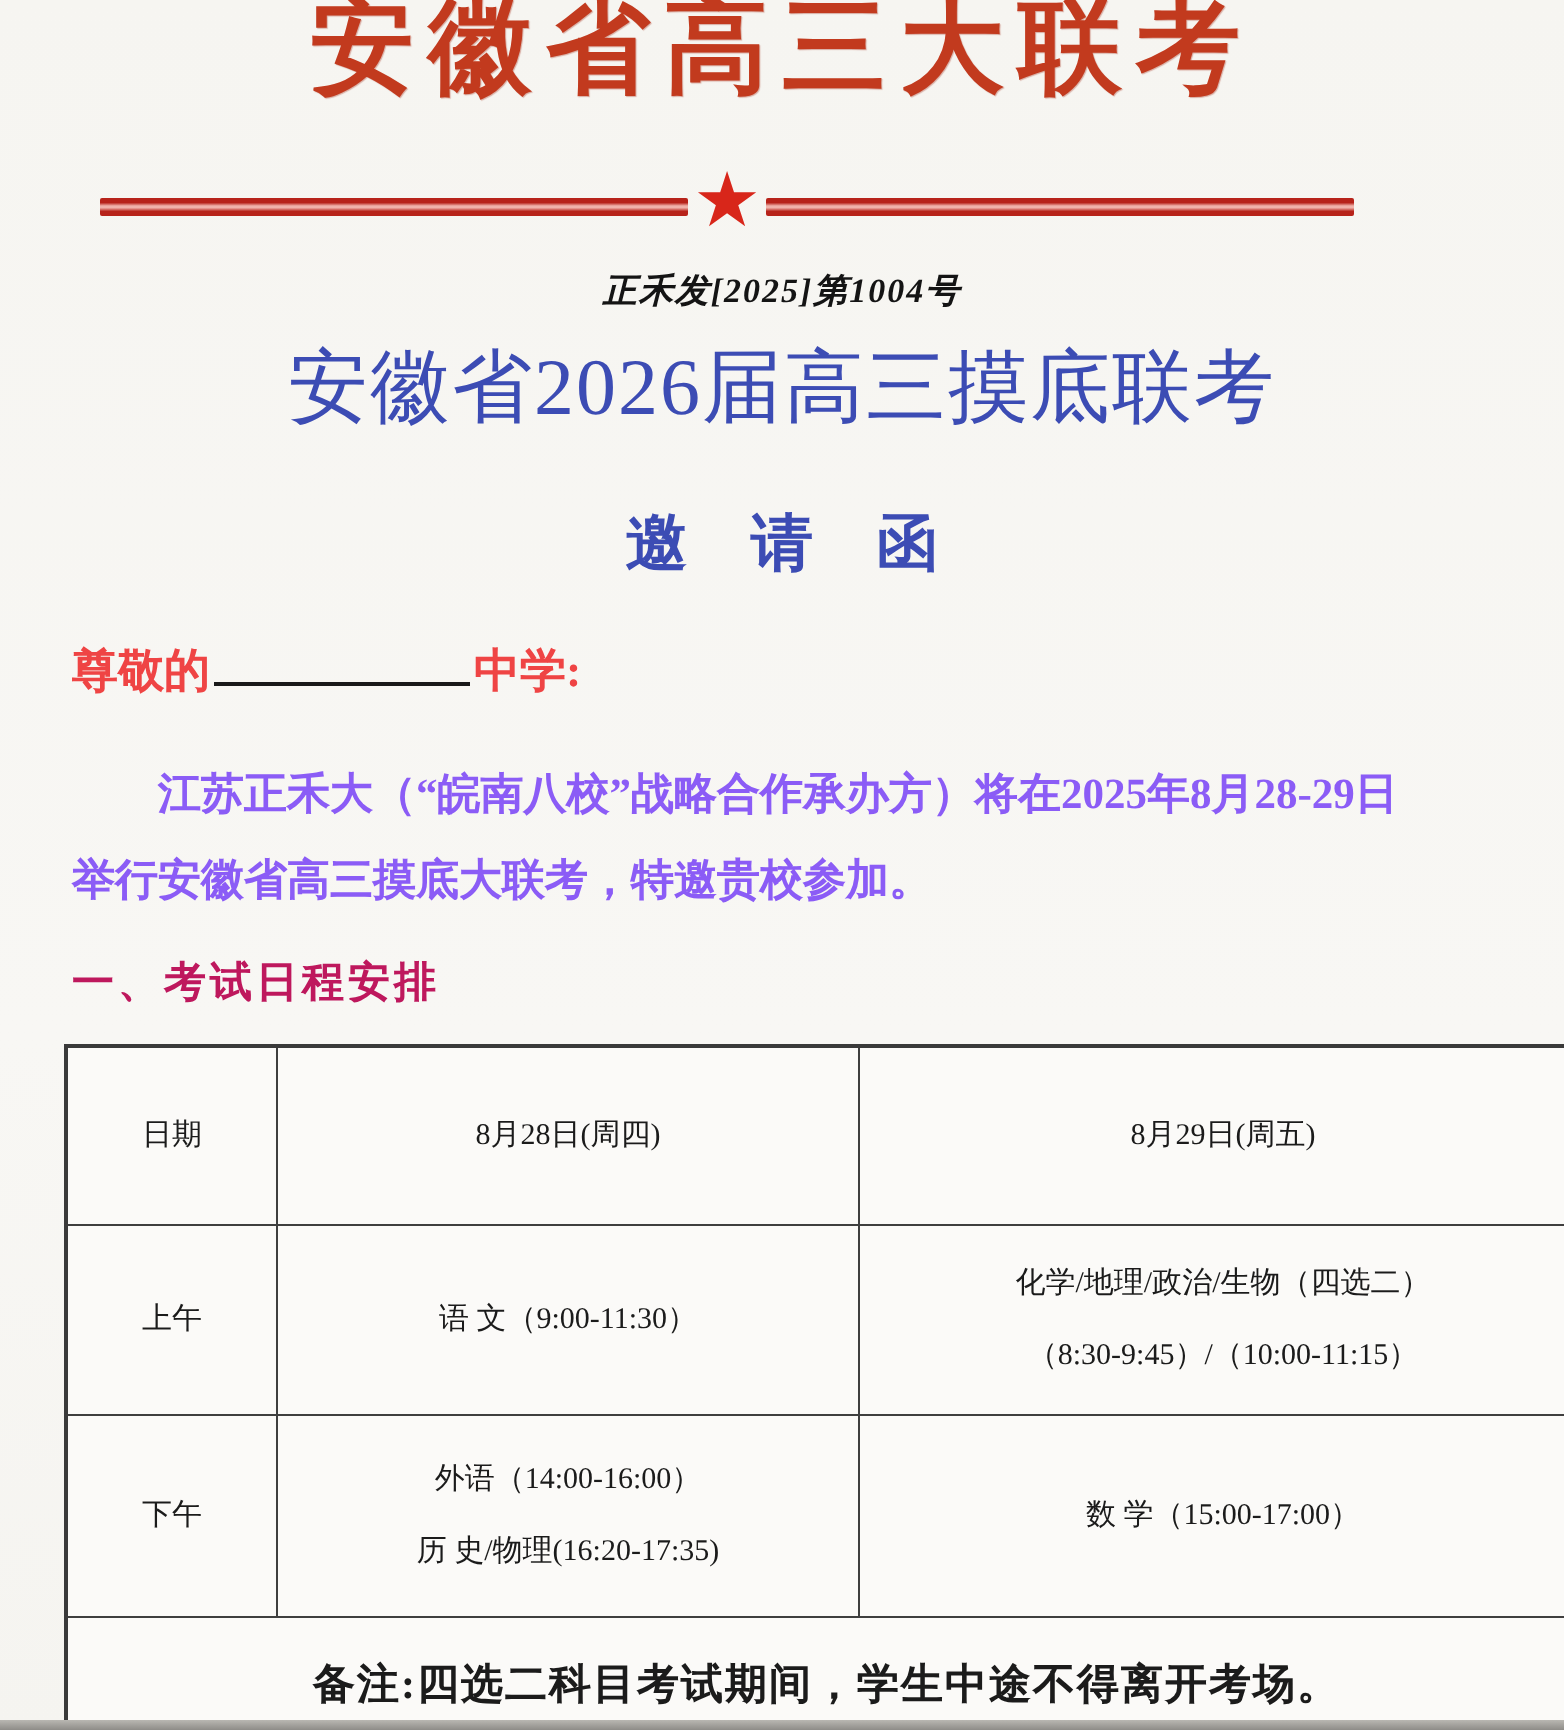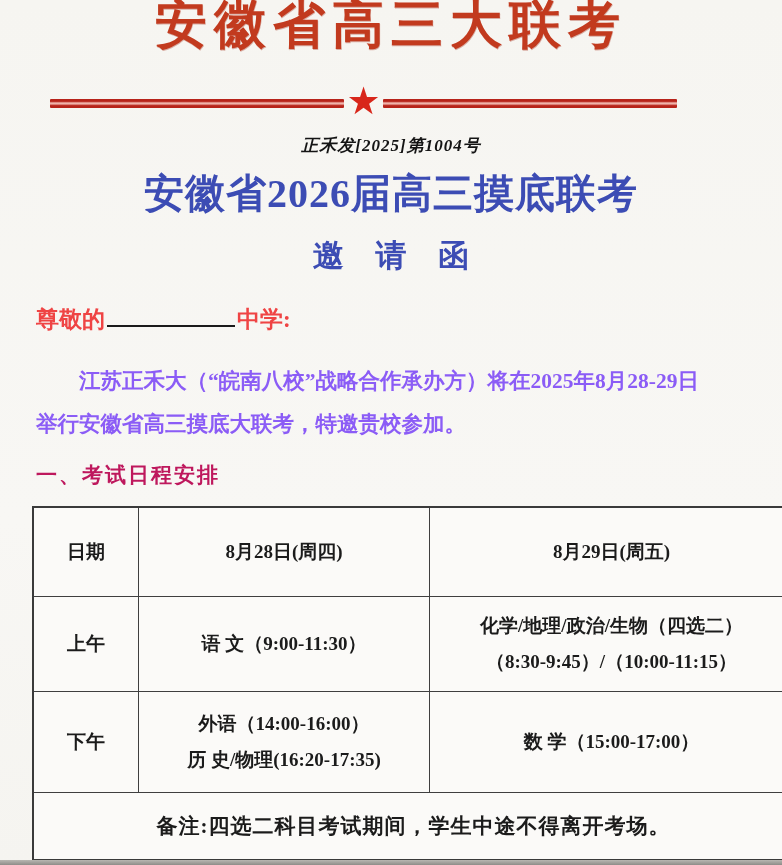--- a/index.html
+++ b/index.html
@@ -52,26 +52,26 @@
     font-weight: 700;
     letter-spacing: 1px;
     color: #141414;
     font-style: italic;
   }
   .main-title {
     margin-top: 12px;
     text-align: center;
     font-size: 40px;
     line-height: 48px;
-    font-weight: 700;
+    font-weight: 400;
     letter-spacing: 1px;
     color: #3c4cb4;
   }
   .subtitle {
-    margin-top: 18px;
+    margin-top: 34px;
     text-align: center;
     font-size: 31px;
     line-height: 40px;
     font-weight: 600;
     letter-spacing: 12px;
     padding-left: 12px; 
     color: #3c4cb4;
   }
   .salutation {
     margin: 28px 36px 0 36px;
@@ -109,22 +109,22 @@
     width: 721px;
     border-collapse: collapse;
     table-layout: fixed;
     background: #fbfaf8;
     border: 2px solid #3a3a3a;
   }
   table.schedule td {
     border: 1.5px solid #3f3f3f;
     text-align: center;
     vertical-align: middle;
-    font-size: 19px;
-    font-weight: 700;
+    font-size: 15px;
+    font-weight: 400;
     line-height: 36px;
     white-space: pre-line;
     color: #1b1b1b;
     padding: 2px 6px;
   }
   .col-label { width: 92px; }
   .col-day1  { width: 278px; }
   .col-day2  { width: 351px; }
   tr.row-date    td { height: 84px; }
   tr.row-morning td { height: 90px; }

